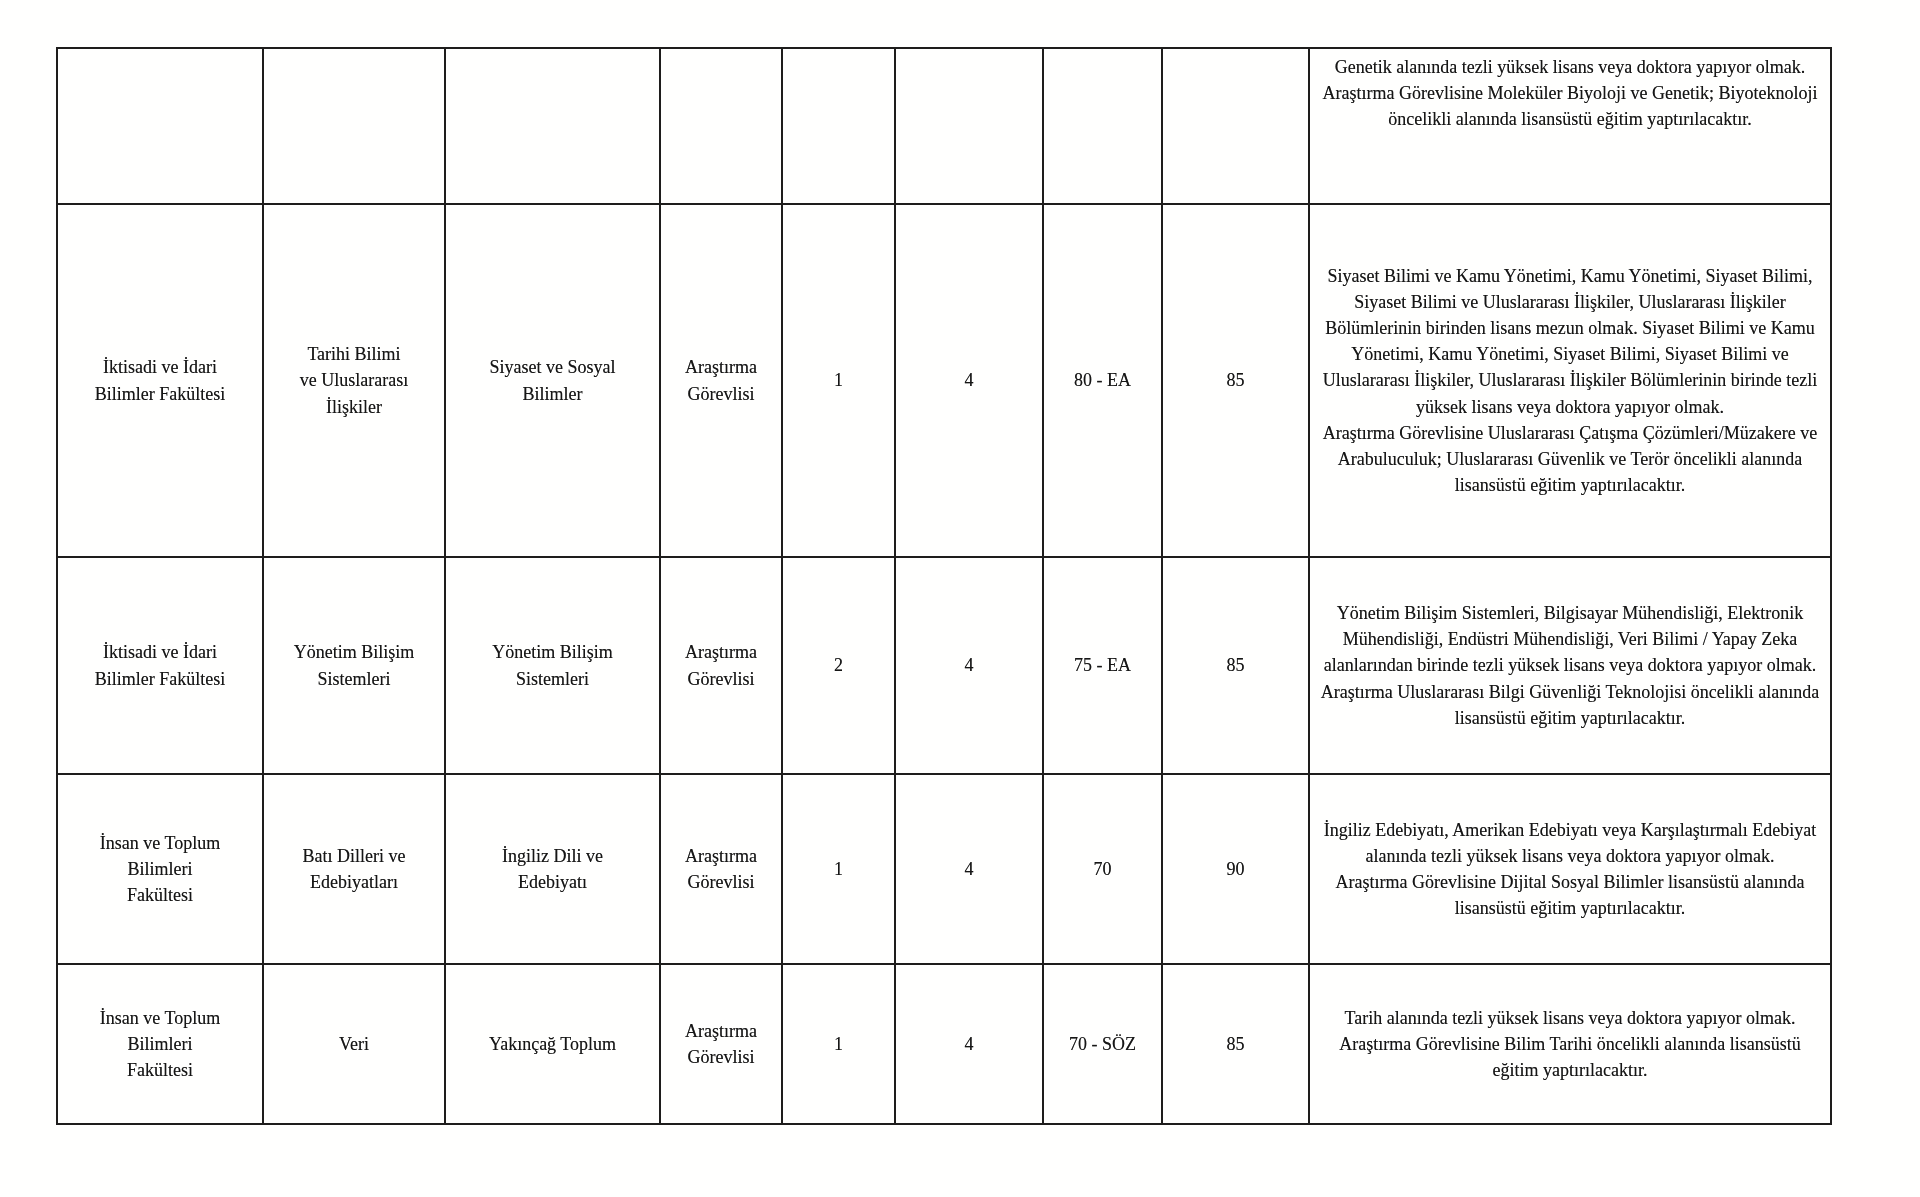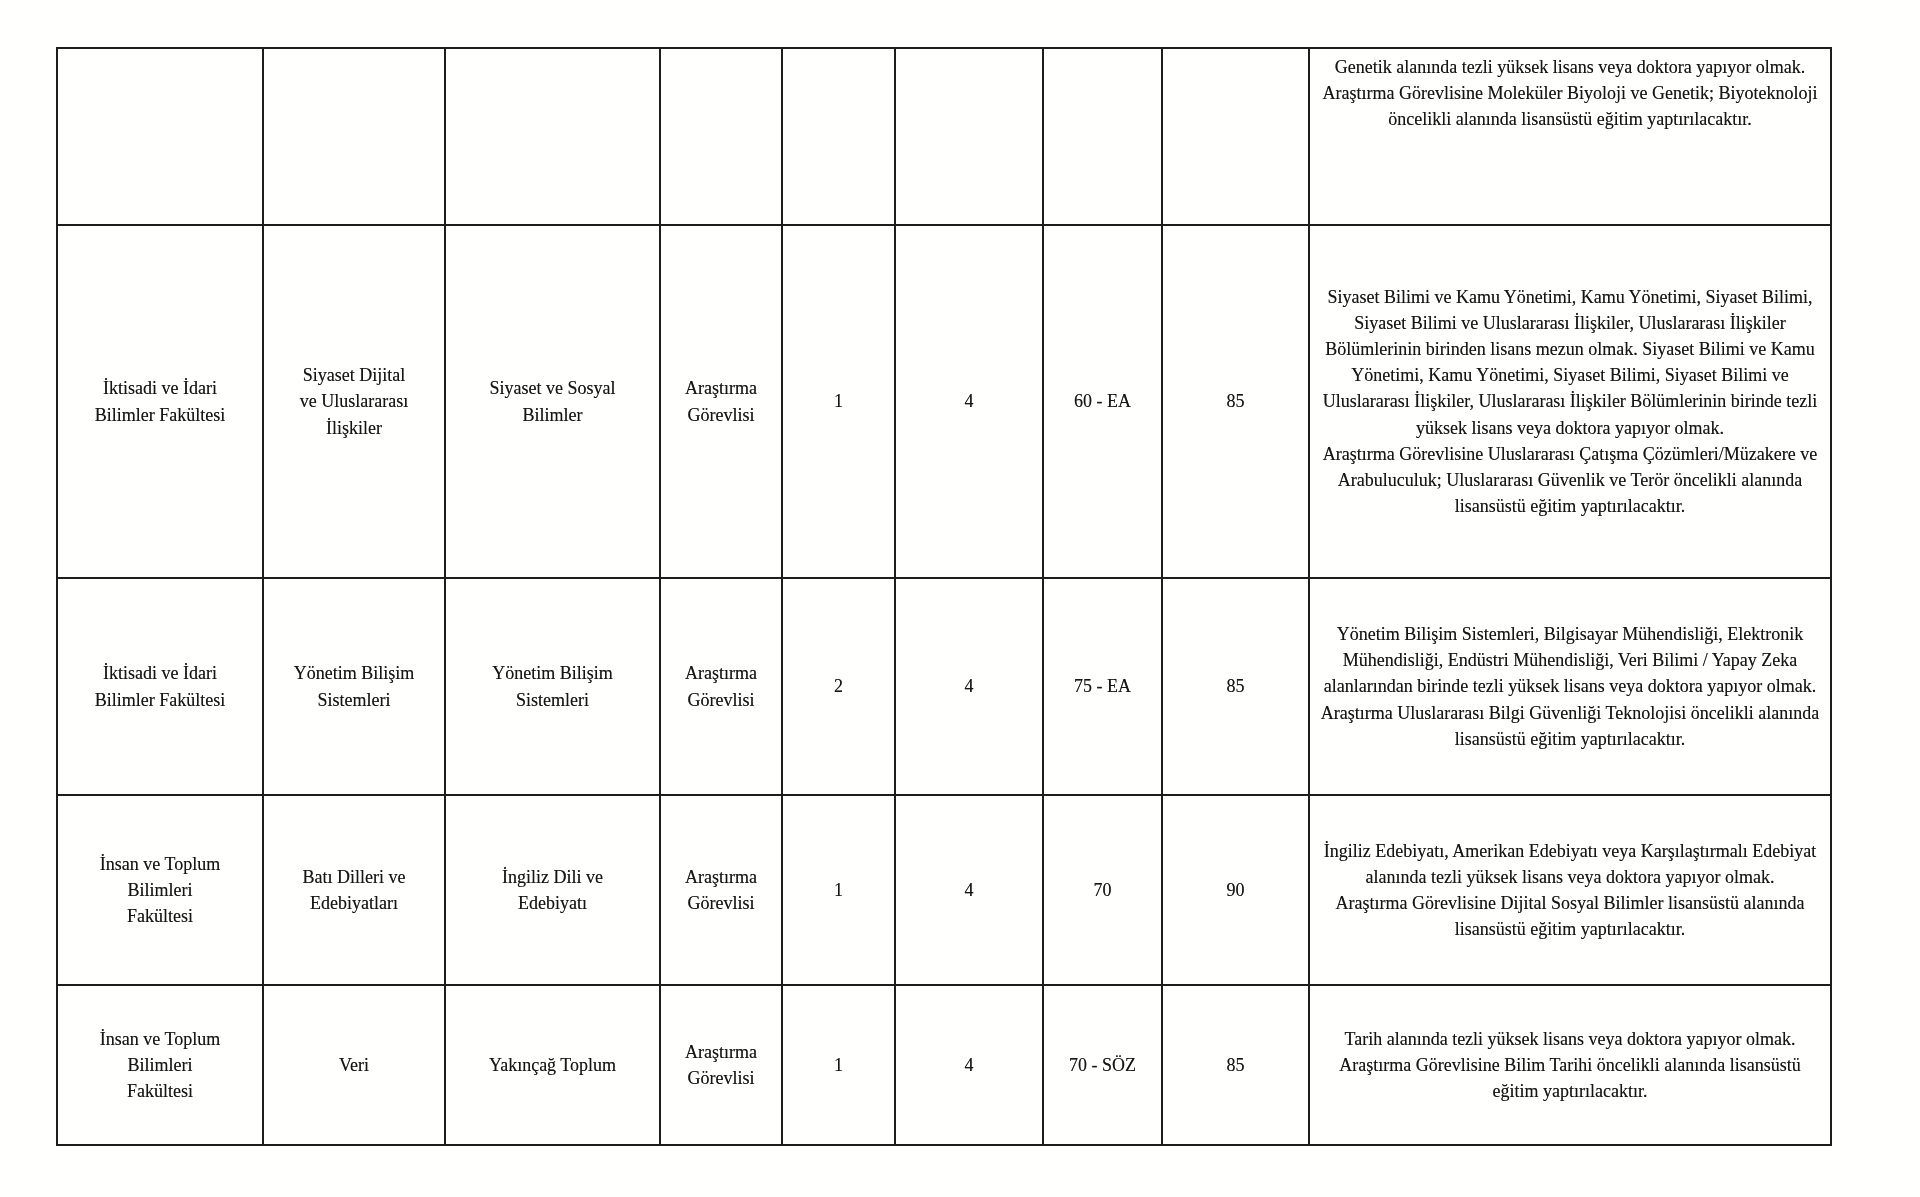--- a/index.html
+++ b/index.html
@@ -42,21 +42,21 @@
   col.c-faculty   { width: 206px; }
   col.c-dept      { width: 182px; }
   col.c-program   { width: 215px; }
   col.c-title     { width: 122px; }
   col.c-quota     { width: 113px; }
   col.c-grade     { width: 148px; }
   col.c-ales      { width: 119px; }
   col.c-lang      { width: 147px; }
   col.c-desc      { width: 522px; }
 
-  tr.r1 { height: 177px; }
+  tr.r1 { height: 156px; }
   tr.r2 { height: 353px; }
   tr.r3 { height: 217px; }
   tr.r4 { height: 190px; }
   tr.r5 { height: 160px; }
 
   td.desc {
     padding: 4px 16px;
   }
   tr.r1 td.desc {
     vertical-align: top;
@@ -88,30 +88,30 @@
         <td></td>
         <td></td>
         <td></td>
         <td></td>
         <td class="desc">Genetik alanında tezli yüksek lisans veya doktora yapıyor olmak.
 Araştırma Görevlisine Moleküler Biyoloji ve Genetik; Biyoteknoloji öncelikli alanında lisansüstü eğitim yaptırılacaktır.</td>
       </tr>
       <tr class="r2">
         <td>İktisadi ve İdari
 Bilimler Fakültesi</td>
-        <td>Siyaset Dijital
+        <td>Tarihi Bilimi
 ve Uluslararası
 İlişkiler</td>
         <td>Siyaset ve Sosyal
 Bilimler</td>
         <td>Araştırma
 Görevlisi</td>
         <td>1</td>
         <td>4</td>
-        <td>60 - EA</td>
+        <td>80 - EA</td>
         <td>85</td>
         <td class="desc">Siyaset Bilimi ve Kamu Yönetimi, Kamu Yönetimi, Siyaset Bilimi, Siyaset Bilimi ve Uluslararası İlişkiler, Uluslararası İlişkiler Bölümlerinin birinden lisans mezun olmak. Siyaset Bilimi ve Kamu Yönetimi, Kamu Yönetimi, Siyaset Bilimi, Siyaset Bilimi ve Uluslararası İlişkiler, Uluslararası İlişkiler Bölümlerinin birinde tezli yüksek lisans veya doktora yapıyor olmak.
 Araştırma Görevlisine Uluslararası Çatışma Çözümleri/Müzakere ve Arabuluculuk; Uluslararası Güvenlik ve Terör öncelikli alanında lisansüstü eğitim yaptırılacaktır.</td>
       </tr>
       <tr class="r3">
         <td>İktisadi ve İdari
 Bilimler Fakültesi</td>
         <td>Yönetim Bilişim
 Sistemleri</td>
         <td>Yönetim Bilişim

